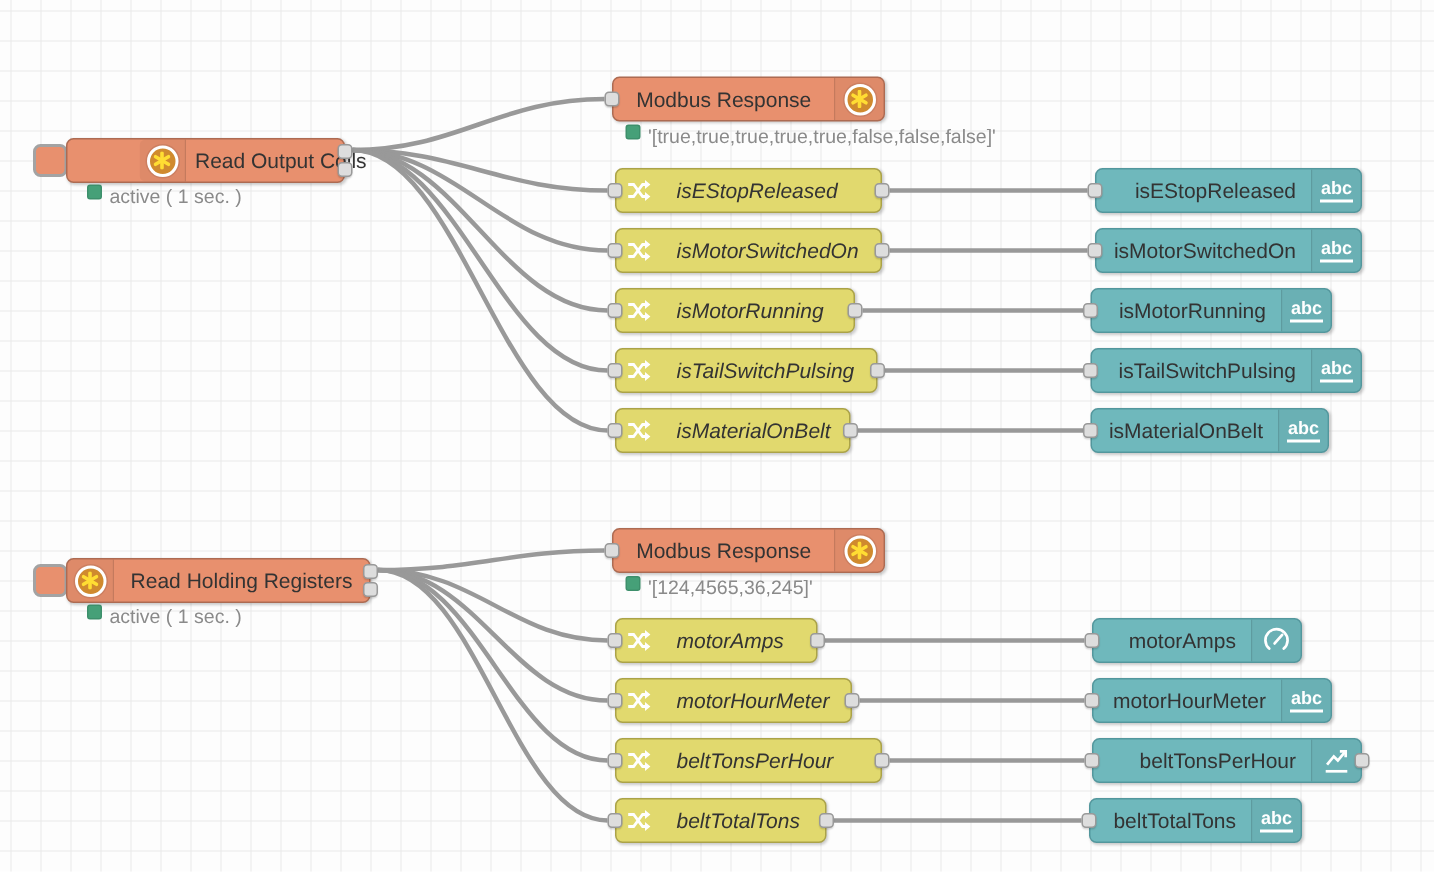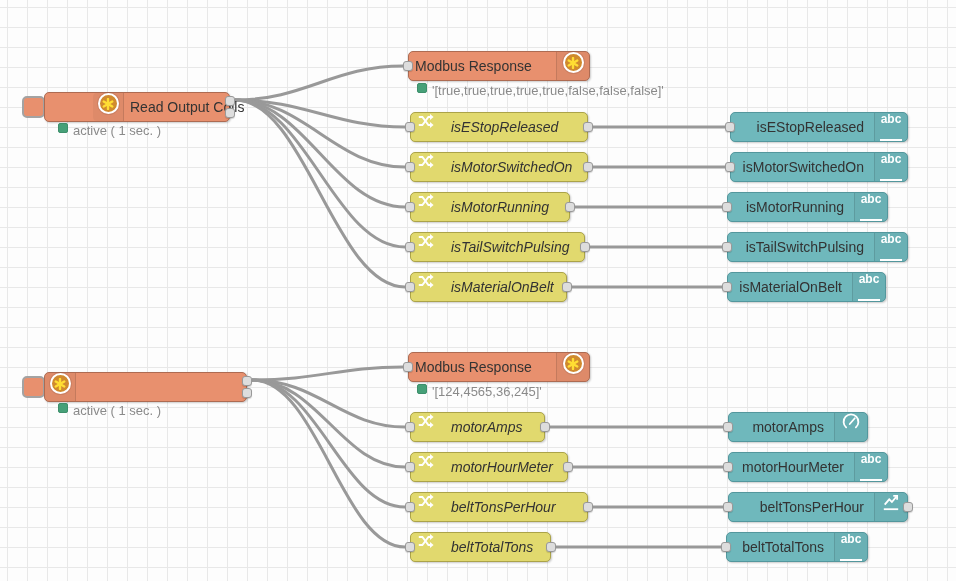--- a/index.html
+++ b/index.html
@@ -14,25 +14,25 @@
   }
   svg.wires{position:absolute;left:0;top:0;width:956px;height:581px;}
   svg.wires path{stroke:#999;stroke-width:3;fill:none;}
 
   .node{position:absolute;height:30px;border-radius:5px;display:flex;align-items:center;
         box-sizing:border-box;box-shadow:1px 1px 2px rgba(0,0,0,0.2);cursor:move;}
   .modbus{background:#E8906E;border:1px solid #AD6B52;}
   .switchnode{background:#E1D96E;border:1px solid #ABA348;}
   .uinode{background:#6FB8BC;border:1px solid #53979D;}
 
-  .icon-area{width:30px;align-self:stretch;display:flex;justify-content:center;flex:none;}
+  .icon-area{width:30px;align-self:stretch;display:flex;align-items:center;justify-content:center;flex:none;}
   .icon-left{border-right:1px solid rgba(0,0,0,0.12);background:rgba(0,0,0,0.04);border-radius:4px 0 0 4px;}
   .icon-right{border-left:1px solid rgba(0,0,0,0.12);background:rgba(0,0,0,0.04);border-radius:0 4px 4px 0;width:32px;}
 
-  .label{font-size:14px;color:#333;white-space:nowrap;flex:1;padding:0 6px;}
+  .label{font-size:14px;color:#333;white-space:nowrap;flex:1;text-align:center;padding:0 6px;}
   .label.left{text-align:left;padding-left:10px;font-style:italic;}
   .label.right{text-align:right;padding-right:10px;}
 
   .port{position:absolute;width:10px;height:10px;background:#ddd;border:1px solid #999;
         border-radius:3px;box-sizing:border-box;box-shadow:0 1px 1px rgba(0,0,0,0.15);}
   .port-in{left:-6px;top:50%;margin-top:-5px;}
   .port-out{right:-6px;top:50%;margin-top:-5px;}
   .port-out1{right:-6px;top:3px;}
   .port-out2{right:-6px;bottom:3px;}
 
@@ -241,20 +241,21 @@
       <span class="mb-circle">
           <svg width="12" height="12" viewBox="0 0 12 12">
             <g stroke="#FFDD33" stroke-width="2.4" stroke-linecap="round">
               <line x1="6" y1="1" x2="6" y2="11"></line>
               <line x1="1.7" y1="3.5" x2="10.3" y2="8.5"></line>
               <line x1="1.7" y1="8.5" x2="10.3" y2="3.5"></line>
             </g>
           </svg>
         </span>
     </span>
+    <span class="label">Read Holding Registers</span>
     <span class="port port-out1"></span>
     <span class="port port-out2"></span>
   </div>
   <div class="status" style="left:58px;top:403px;">
     <span class="status-dot"></span>
     <span class="status-text">active ( 1 sec. )</span>
   </div>
 
   <div class="node modbus" style="left:408px;top:352px;width:182px;">
     <span class="port port-in"></span>

